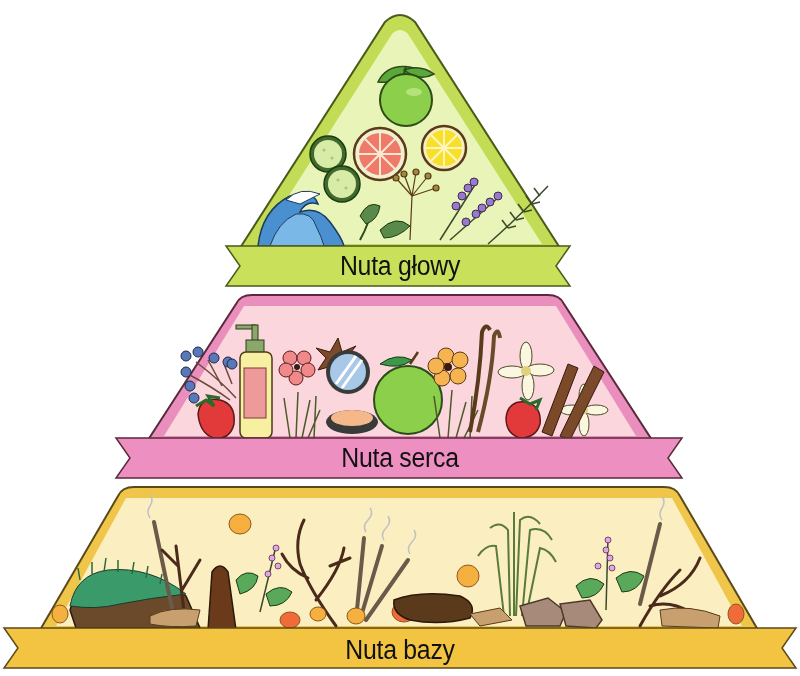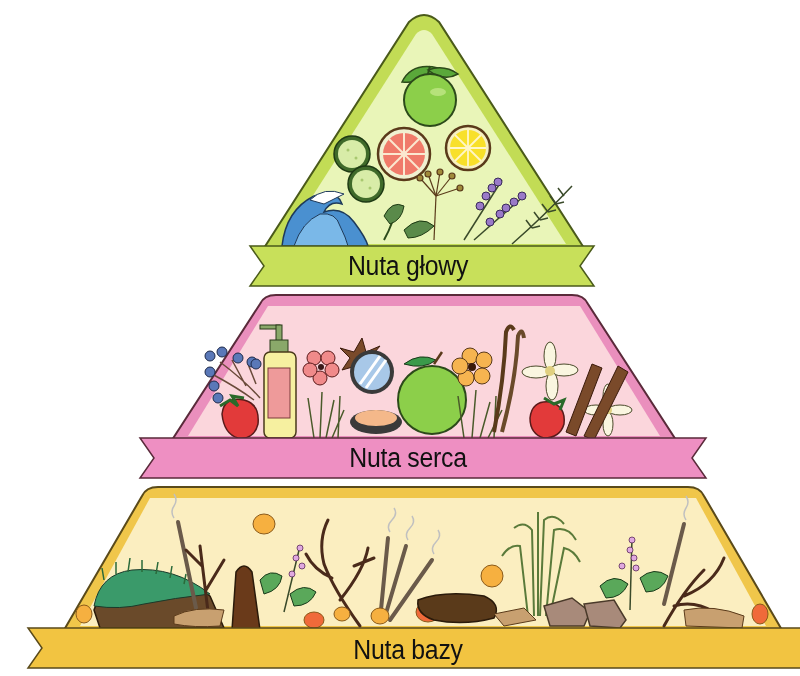--- a/index.html
+++ b/index.html
@@ -1,18 +1,18 @@
 <!DOCTYPE html>
 <html><head>
 <meta charset="utf-8">
 <style>
   html, body { margin: 0; padding: 0; background: #ffffff; }
   body { width: 800px; height: 676px; position: relative; overflow: hidden;
          font-family: "Liberation Sans", "DejaVu Sans", sans-serif; }
-  #stage { position: absolute; left: 8px; top: 0; width: 732px; height: 676px; padding-left: 16px; }
+  #stage { position: absolute; left: 0; top: 0; width: 732px; height: 676px; }
   .tier-label {
     position: absolute; left: 0; width: 800px; text-align: center;
     font-family: "Liberation Sans", "DejaVu Sans", sans-serif;
     font-size: 27px; color: #111111; letter-spacing: -0.3px;
     line-height: 40px; height: 40px; pointer-events: none;
     transform: scaleX(0.92);
   }
 </style>
 </head>
 <body>

